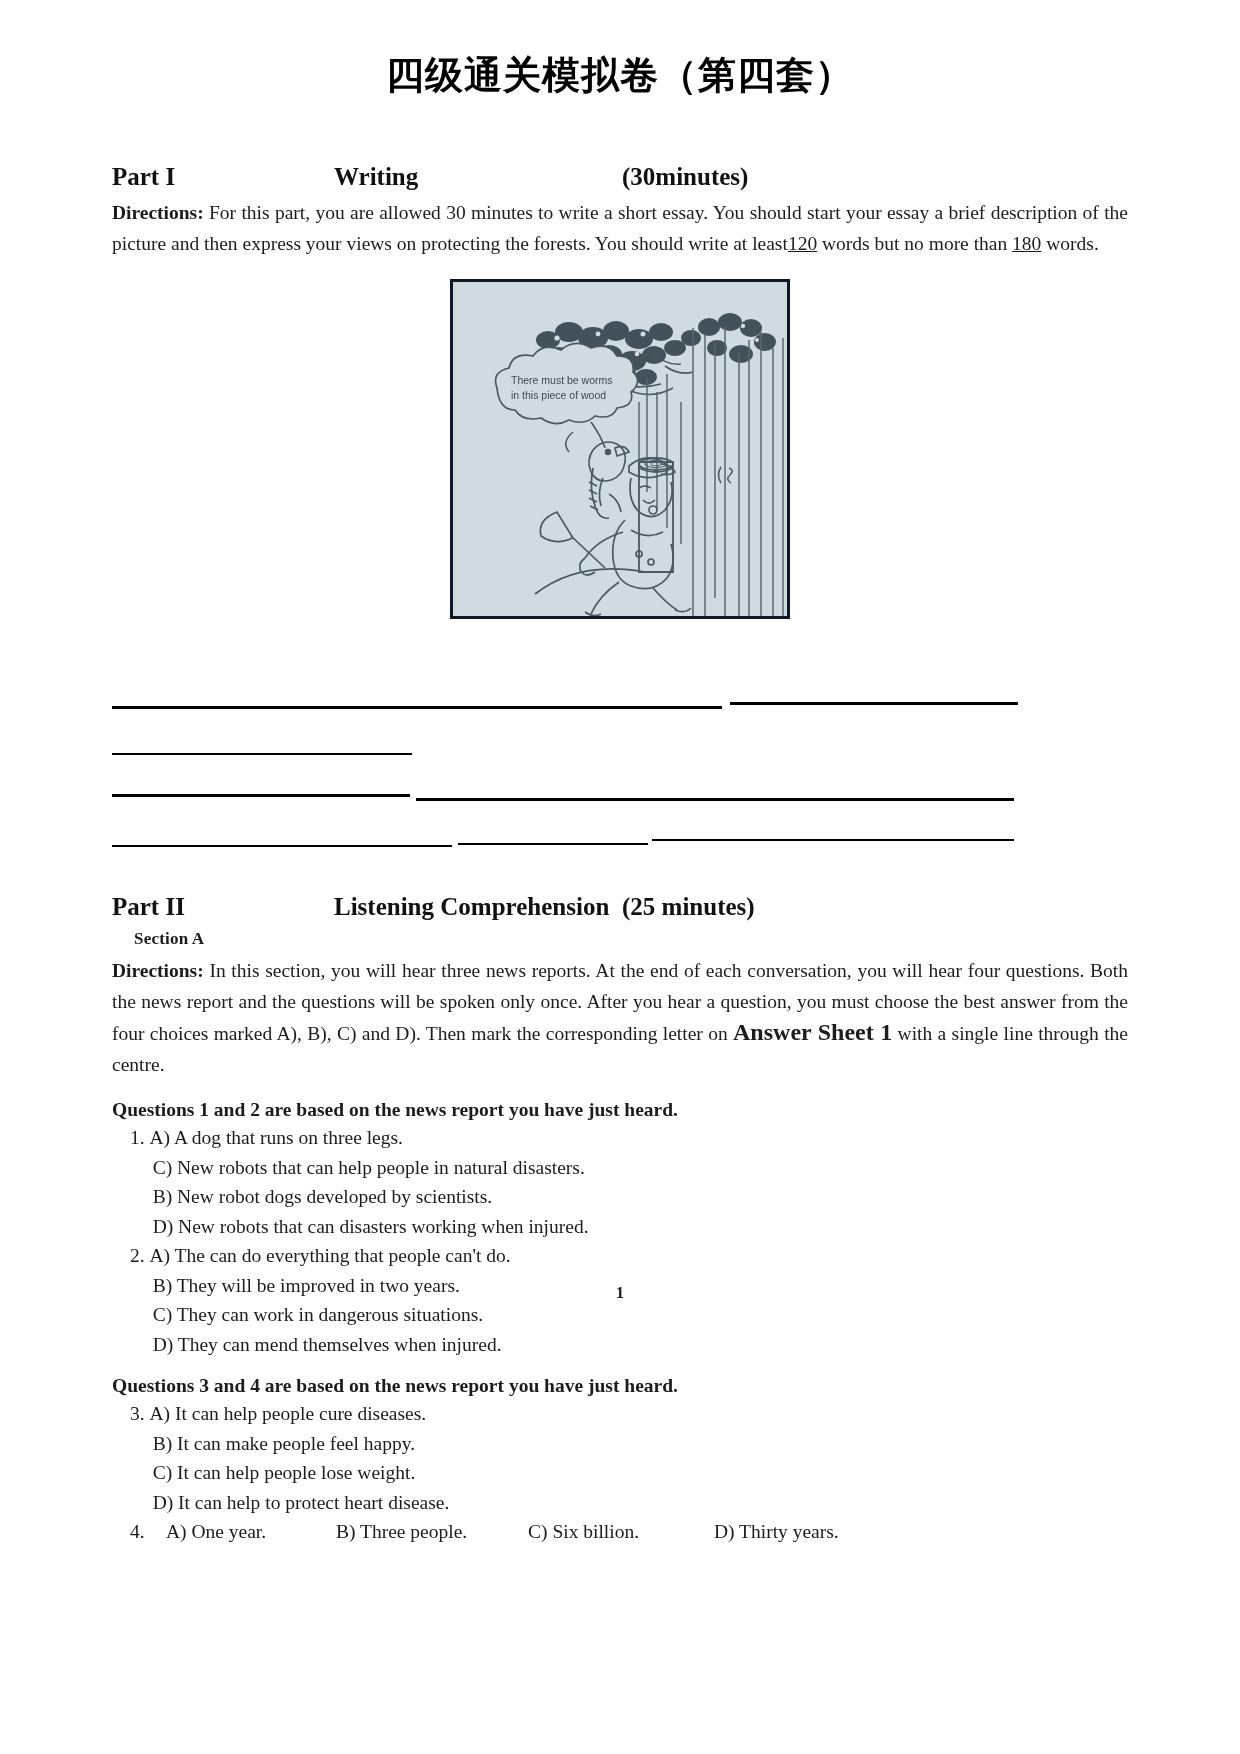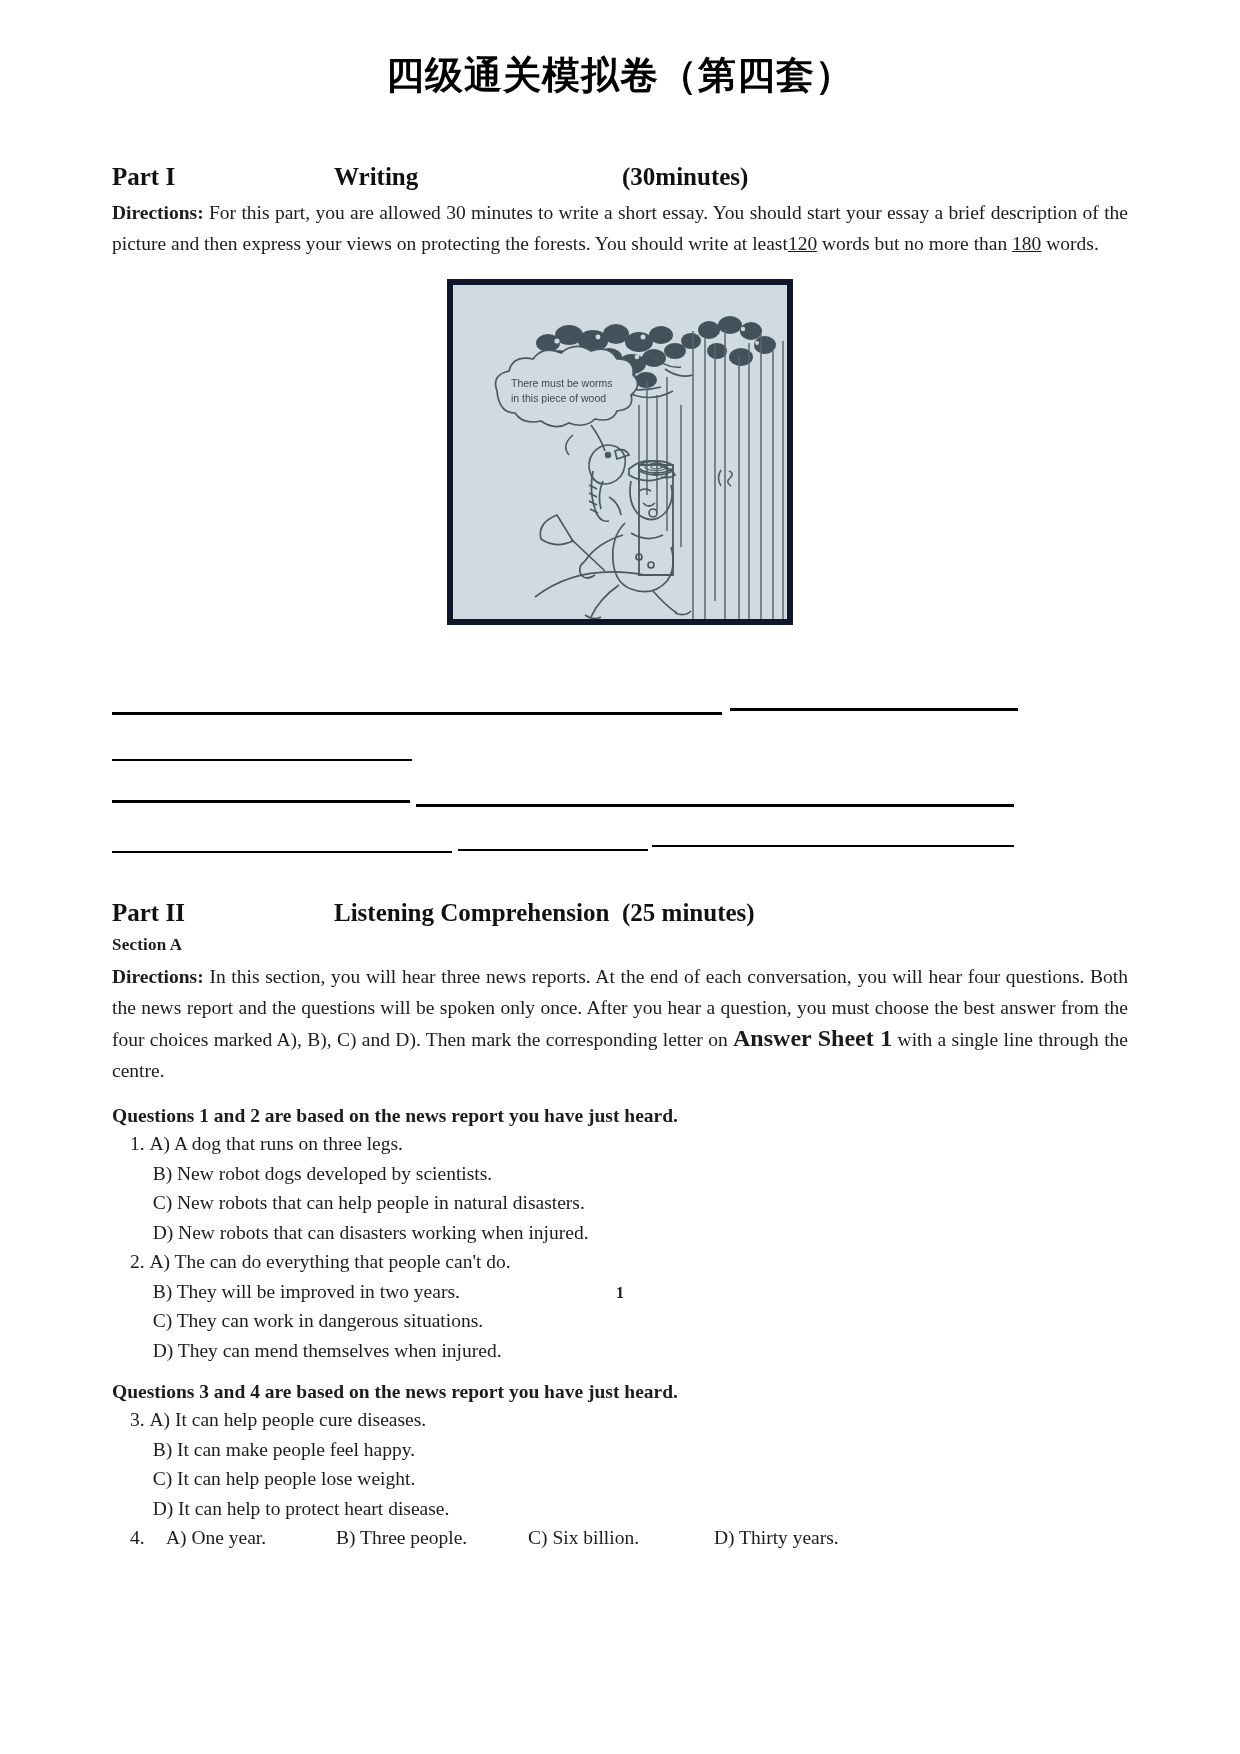--- a/index.html
+++ b/index.html
@@ -49,20 +49,21 @@
   .part-header .ph-title { width: 288px; flex: none; }
   .part-header .ph-time  { flex: none; }
 
   #part2-header { margin-top: 46px; }
 
   .section-label {
     font-weight: bold;
     font-size: 17px;
     margin-top: 8px;
     letter-spacing: 0.2px;
+    margin-left: 22px;
   }
 
   
   .directions {
     font-size: 19.5px;
     line-height: 31px;
     text-align: justify;
     margin-top: 6px;
     text-justify: inter-word;
   }
@@ -75,21 +76,21 @@
     margin-top: 18px;
     display: flex;
     justify-content: center;
   }
   .cartoon {
     width: 334px;
     height: 334px;
     background: #cfdbe0;
     position: relative;
     overflow: hidden;
-    border: 6px solid #0f172a;
+    border: 3px solid #0f172a;
   }
   .cartoon svg { display: block; }
 
   
   .rules { margin-top: 44px; }
   .rule-row {
     display: flex;
     align-items: flex-end;
     height: 46px;
   }
@@ -320,22 +321,22 @@
     <span class="ph-time">(25 minutes)</span>
   </div>
 
   <div class="section-label">Section A</div>
 
   <p class="directions"><span class="lead">Directions:</span><span> In this section, you will hear three news reports. At the end of each conversation, you will hear four questions. Both the news report and the questions will be spoken only once. After you hear a question, you must choose the best answer from the four choices marked A), B), C) and D). Then mark the corresponding letter on </span><span class="strong-inline">Answer Sheet 1</span><span> with a single line through the centre.</span></p>
 
   <div id="questions-root">
       <div class="q-group-title">Questions 1 and 2 are based on the news report you have just heard.</div>
       <div class="opt-line first"><span>1.&nbsp;</span><span>A) A dog that runs on three legs.</span></div>
+      <div class="opt-line"><span>&nbsp;&nbsp;&nbsp;</span><span>C) New robots that can help people in natural disasters.</span></div>
       <div class="opt-line"><span>&nbsp;&nbsp;&nbsp;</span><span>B) New robot dogs developed by scientists.</span></div>
-      <div class="opt-line"><span>&nbsp;&nbsp;&nbsp;</span><span>C) New robots that can help people in natural disasters.</span></div>
       <div class="opt-line"><span>&nbsp;&nbsp;&nbsp;</span><span>D) New robots that can disasters working when injured.</span></div>
       <div class="opt-line first"><span>2.&nbsp;</span><span>A) The can do everything that people can't do.</span></div>
       <div class="opt-line"><span>&nbsp;&nbsp;&nbsp;</span><span>B) They will be improved in two years.</span></div>
       <div class="opt-line"><span>&nbsp;&nbsp;&nbsp;</span><span>C) They can work in dangerous situations.</span></div>
       <div class="opt-line"><span>&nbsp;&nbsp;&nbsp;</span><span>D) They can mend themselves when injured.</span></div>
       <div class="q-group-title">Questions 3 and 4 are based on the news report you have just heard.</div>
       <div class="opt-line first"><span>3.&nbsp;</span><span>A) It can help people cure diseases.</span></div>
       <div class="opt-line"><span>&nbsp;&nbsp;&nbsp;</span><span>B) It can make people feel happy.</span></div>
       <div class="opt-line"><span>&nbsp;&nbsp;&nbsp;</span><span>C) It can help people lose weight.</span></div>
       <div class="opt-line"><span>&nbsp;&nbsp;&nbsp;</span><span>D) It can help to protect heart disease.</span></div>

